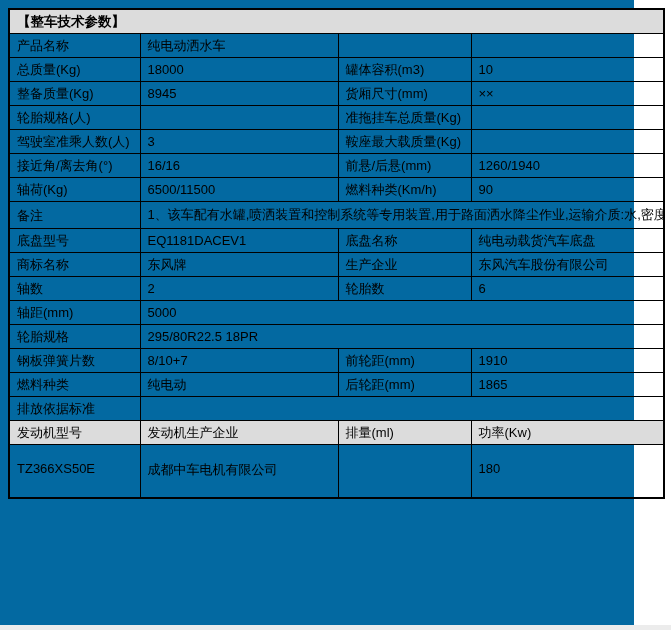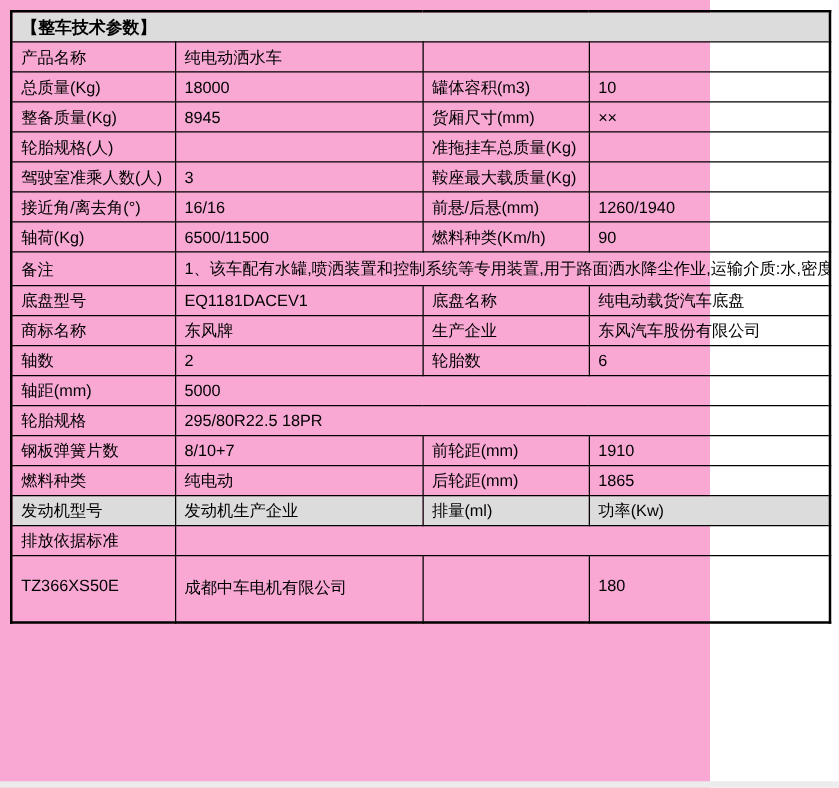--- a/index.html
+++ b/index.html
@@ -1,21 +1,21 @@
 <!DOCTYPE html>
 <html><head>
 <meta charset="utf-8">
 <style>
   html,body{margin:0;padding:0;background:#ffffff;}
   body{
     width:671px;height:630px;overflow:hidden;
     font-family:"Liberation Sans","DejaVu Sans",sans-serif;
     -webkit-font-smoothing:none;
   }
-  .sheet{position:relative;width:568px;height:630px;background:#f9a8d4;text-decoration:underline;}
+  .sheet{position:relative;width:634px;height:630px;background:#0369a1;text-decoration:underline;}
   table.spec{
     position:absolute;left:8px;top:8px;
     width:655px;
     border-collapse:collapse;
     table-layout:fixed;
     border:2px solid #000;
     font-size:13px;color:#000;
   }
   table.spec td{
     border:1px solid #000;
@@ -143,28 +143,28 @@
       <td>前轮距(mm)</td>
       <td>1910</td>
     </tr>
     <tr>
       <td>燃料种类</td>
       <td>纯电动</td>
       <td>后轮距(mm)</td>
       <td>1865</td>
     </tr>
     <tr>
+      <td>排放依据标准</td>
+      <td colspan="3"></td>
+    </tr>
+    <tr>
       <td class="gray">发动机型号</td>
       <td class="gray">发动机生产企业</td>
       <td class="gray">排量(ml)</td>
       <td class="gray">功率(Kw)</td>
-    </tr>
-    <tr>
-      <td>排放依据标准</td>
-      <td colspan="3"></td>
     </tr>
     <tr class="tall">
       <td>TZ366XS50E</td>
       <td>成都中车电机有限公司</td>
       <td></td>
       <td>180</td>
     </tr>
   </tbody>
     </table>
 

